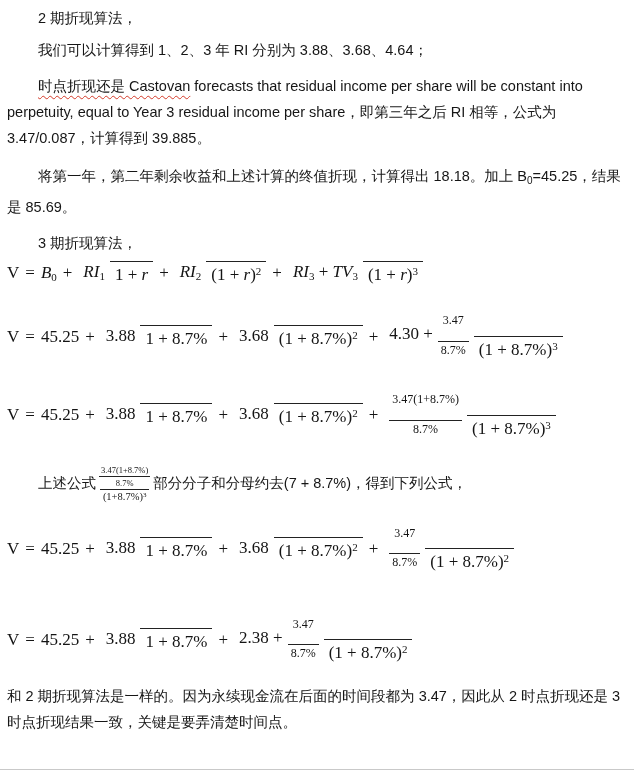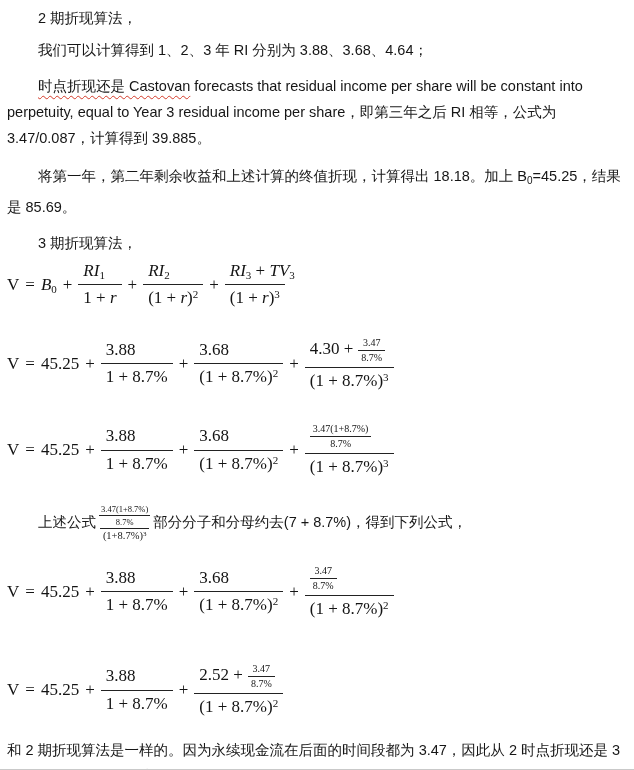--- a/index.html
+++ b/index.html
@@ -52,36 +52,37 @@
     color: #141414;
   }
   .formula > *:not(:last-child) { margin-right: 6px; }
   .formula .tok { white-space: pre; }
   .var { font-style: italic; }
   .formula sub { font-size: 11px; vertical-align: -3px; line-height: 1; }
   .formula sup { font-size: 11px; vertical-align: 5px; line-height: 1; }
 
   .frac {
     display: inline-flex;
-    flex-direction: column;
-    align-items: flex-start;
+    flex-direction: row;
+    align-items: flex-end;
     text-align: center;
   }
   .frac .num { display: block; padding: 0 5px 3px; white-space: pre; }
   .frac .den { display: block; border-top: 1.4px solid #222; padding: 3px 5px 0; white-space: pre; }
 
   .mini {
     display: inline-flex;
     flex-direction: column;
     align-items: stretch;
     text-align: center;
-    font-size: 10px;
+    font-size: 12px;
     line-height: 1.2;
     vertical-align: middle;
     margin-left: 5px;
+    gap: 12px;
   }
   .mini .mnum { padding: 0 3px 1px; }
   .mini .mden { border-top: 1px solid #222; padding: 1px 3px 0; }
   .mini.solo { margin-left: 0; }
 
   
   .inlinefrac {
     display: inline-flex;
     flex-direction: column;
     align-items: center;
@@ -219,21 +220,21 @@
     <span class="tok">V</span>
     <span class="tok">=</span>
     <span class="tok">45.25</span>
     <span class="tok">+</span>
     <span class="frac">
       <span class="num">3.88</span>
       <span class="den">1 + 8.7%</span>
     </span>
     <span class="tok">+</span>
     <span class="frac">
-      <span class="num"><span>2.52 +</span><span class="mini"><span class="mnum">3.47</span><span class="mden">8.7%</span></span></span>
+      <span class="num"><span>2.38 +</span><span class="mini"><span class="mnum">3.47</span><span class="mden">8.7%</span></span></span>
       <span class="den"><span>(1 + 8.7%)</span><sup>2</sup></span>
     </span>
   </div>
 
   <p class="para"><span>和 2 期折现算法是一样的。因为永续现金流在后面的时间段都为 3.47，因此从 2 时点折现还是 3 时点折现结果一致，关键是要弄清楚时间点。</span></p>
 
 </div>
 
 <div class="bottom-hairline"></div>
 

